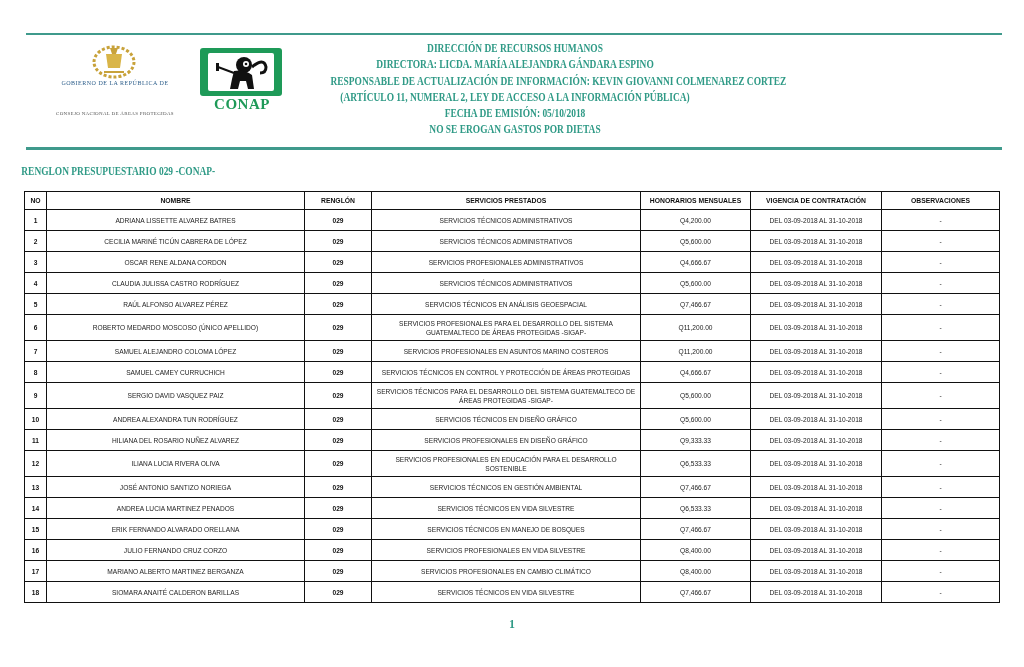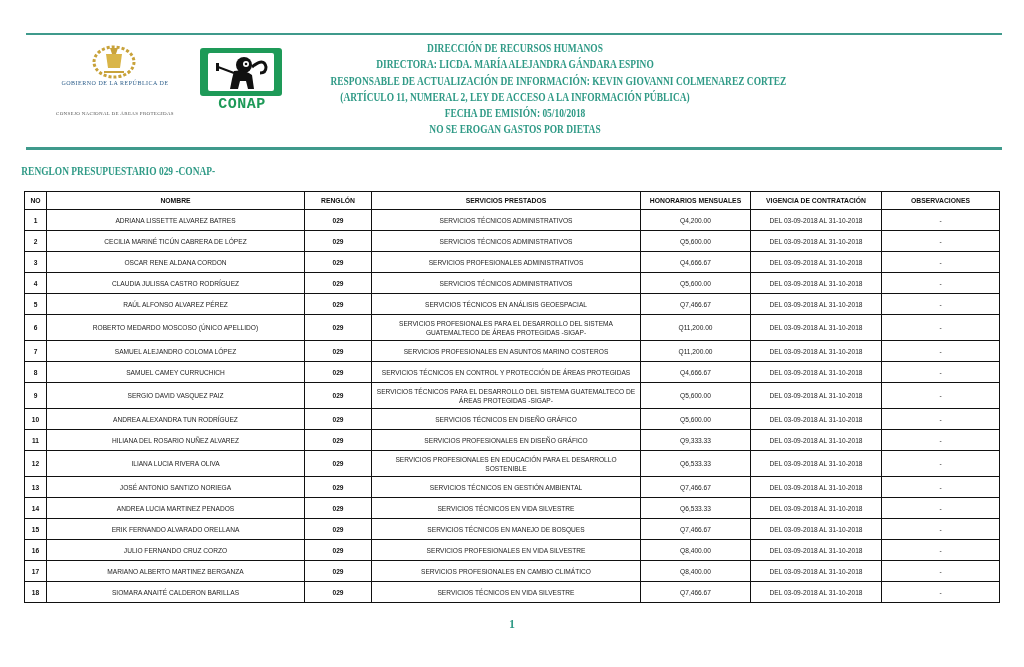--- a/index.html
+++ b/index.html
@@ -8,21 +8,21 @@
     .rule.top { top: 33px; }
     .rule.bottom { top: 147px; height: 3px; }
     .logo-gt { position: absolute; left: 40px; top: 44px; width: 150px; height: 76px; }
     .crest { position: absolute; left: 50px; top: 0; width: 48px; height: 36px; }
     .gt-small { position: absolute; left: 0; top: 36px; width: 150px; text-align: center; font-family: "Liberation Serif", serif; font-size: 6px; color: #2b5d8a; letter-spacing: 0.5px; }
     .gt-big { position: absolute; left: 0; top: 40px; width: 150px; text-align: center; font-family: "Liberation Serif", serif; font-size: 25px; color: #2b6aa3; letter-spacing: 0px; line-height: 24px; }
     .gt-sub { position: absolute; left: 0; top: 67px; width: 150px; text-align: center; font-family: "Liberation Serif", serif; font-size: 5px; color: #555; letter-spacing: 0.3px; }
     .logo-conap { position: absolute; left: 198px; top: 46px; width: 88px; height: 70px; }
     .conap-box { position: absolute; left: 2px; top: 2px; width: 82px; height: 48px; background: #1e9a58; border-radius: 3px; }
     .conap-inner { position: absolute; left: 8px; top: 5px; width: 66px; height: 38px; background: #ffffff; border-radius: 2px; }
-    .conap-text { position: absolute; left: 0; top: 50px; width: 88px; text-align: center; font-family: Liberation Mono, monospace; font-weight: bold; font-size: 15px; color: #1e9a58; letter-spacing: 0.5px; }
+    .conap-text { position: absolute; left: 0; top: 50px; width: 88px; text-align: center; font-family: Liberation Serif, serif; font-weight: bold; font-size: 15px; color: #1e9a58; letter-spacing: 0.5px; }
     .header-lines { position: absolute; left: 290px; top: 40px; width: 450px; text-align: center; font-family: "Liberation Serif", serif; font-weight: bold; color: #2f9a86; font-size: 11.5px; line-height: 16.3px; transform: scaleX(0.82); transform-origin: center top; }
     .header-lines div { white-space: nowrap; }
     .section-title { position: absolute; left: 0; width: 1024px; top: 165px; text-align: left; font-family: "Liberation Serif", serif; font-weight: bold; color: #2f9a86; font-size: 11.5px; }
     .section-title span { display: inline-block; transform: scaleX(0.82); }
     table.main { position: absolute; left: 24px; top: 191px; width: 975px; border-collapse: collapse; table-layout: fixed; }
     table.main th, table.main td { border: 1.5px solid #111; text-align: center; vertical-align: middle; padding: 0 2px; font-size: 6.6px; color: #222; line-height: 9px; overflow: hidden; }
     table.main th { height: 17px; font-weight: bold; font-size: 6.8px; color: #111; }
     table.main td { height: 20px; }
     table.main tr.tall td { height: 25px; }
     table.main td.no, table.main td.renglon { font-weight: bold; color: #111; }

